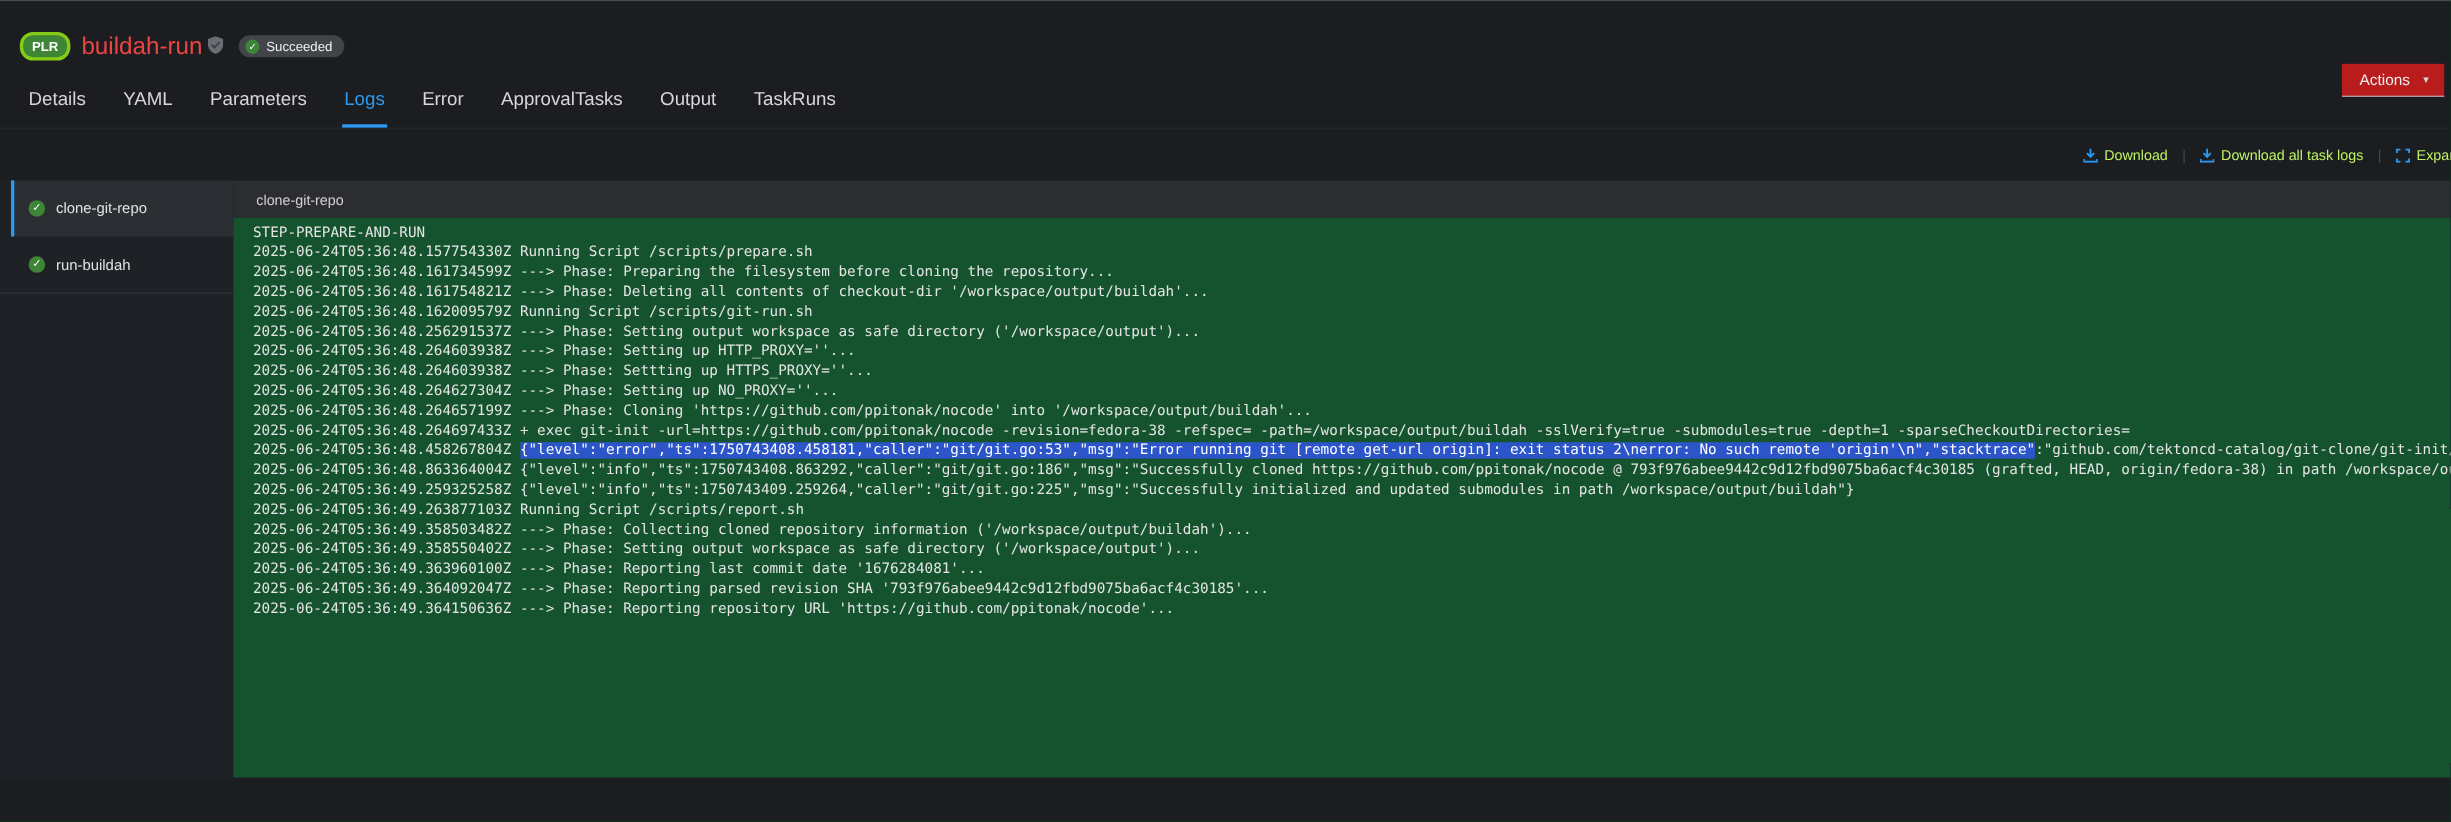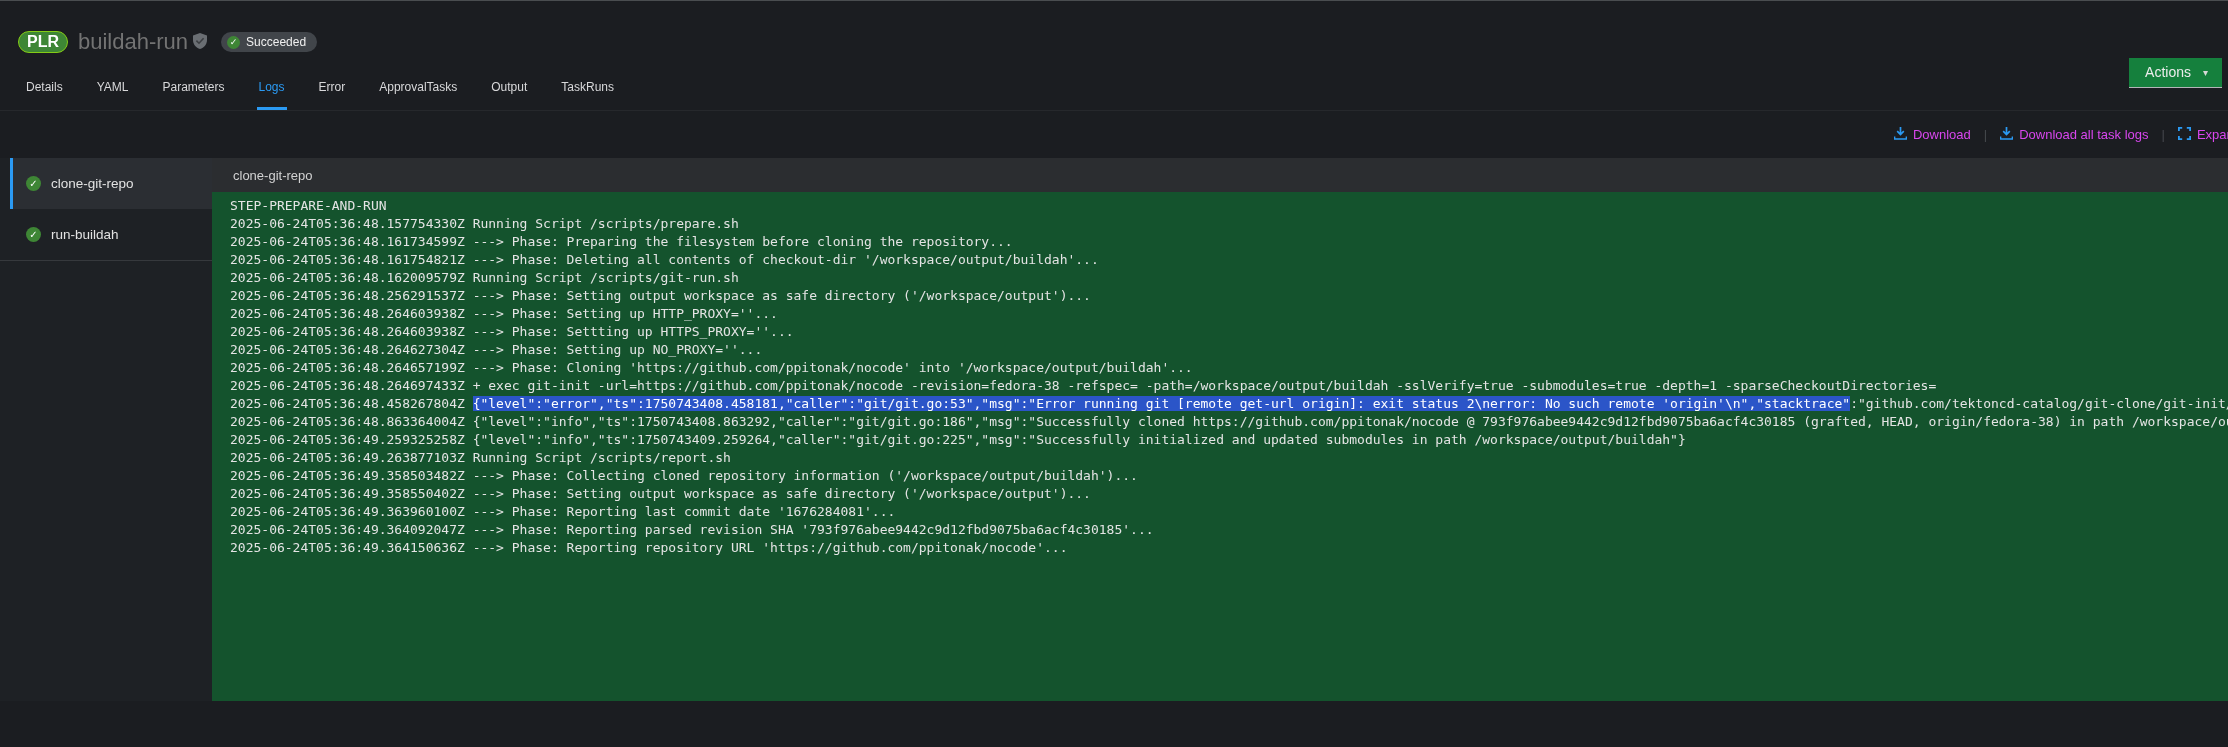--- a/index.html
+++ b/index.html
@@ -12,60 +12,60 @@
     position:relative;
   }
   
   .page-header { padding:13px 0 0 18px; position:relative; }
   .breadcrumb { display:flex; align-items:center; gap:9px; font-size:13px; }
   .crumb-link { color:#2b9af3; text-decoration:none; cursor:pointer; }
   .crumb-sep { color:#8a8d90; font-size:13px; }
   .crumb-current { color:#e8e8e8; }
   .title-row { display:flex; align-items:center; margin-top:15px; }
   .resource-badge {
-    background:#3e8635; border:1px solid #84cc16; color:#fff;
-    font-size:16px; font-weight:bold; padding:2px 8px; border-radius:12px;
+    background:#3e8635; border:3px solid #84cc16; color:#fff;
+    font-size:12px; font-weight:bold; padding:2px 8px; border-radius:12px;
     margin-right:10px; line-height:16px;
   }
-  .page-title { font-size:22px; font-weight:400; color:#737373; }
+  .page-title { font-size:22px; font-weight:400; color:#ef4444; }
   .shield { margin:2px 0 0 5px; }
   .status-badge {
     display:inline-flex; align-items:center; gap:6px;
     background:#41454a; border-radius:11px; padding:3px 11px 3px 6px;
     font-size:12px; color:#f0f0f0; margin-left:14px;
   }
   .check-circle {
     width:13px; height:13px; border-radius:50%; background:#3e8635;
     color:#fff; font-size:9px; line-height:13px; text-align:center; display:inline-block;
   }
   .actions-btn {
     position:absolute; top:57px; right:6px;
-    background:#15803d; border:none; border-bottom:1px solid #b4b6b8;
+    background:#b91c1c; border:none; border-bottom:1px solid #b4b6b8;
     color:#ececec; font-size:14px; font-family:inherit;
     padding:6px 14px 7px 16px; cursor:pointer; display:flex; align-items:center; gap:12px;
   }
   .caret { font-size:10px; color:#d8d8d8; }
   
   .tab-bar {
     display:flex; margin-top:17px; padding-left:24px; gap:30px;
     border-bottom:1px solid #26282c;
   }
   .tab {
-    font-size:12px; color:#d8d8da; padding:8px 2px 13px 2px; cursor:pointer;
+    font-size:17px; color:#d8d8da; padding:8px 2px 13px 2px; cursor:pointer;
     border-bottom:3px solid transparent;
   }
   .tab.active { color:#2b9af3; border-bottom-color:#2b9af3;text-align:center; }
   
   .log-toolbar {
     height:47px; display:flex; align-items:center; justify-content:flex-end;
     gap:13px; overflow:hidden; padding-right:0; margin-right:-13px;
   }
   .tb-link {
-    display:inline-flex; align-items:flex-start; gap:6px;
-    color:#d946ef; font-size:13px; cursor:pointer; text-decoration:none; white-space:nowrap;
+    display:inline-flex; align-items:flex-end; gap:6px;
+    color:#bef264; font-size:13px; cursor:pointer; text-decoration:none; white-space:nowrap;
   }
   .tb-sep { color:#45484c; font-size:13px; }
   .tb-link svg { display:block; }
   
   .main { display:flex; height:543px; }
   .tasklist { width:212px; background:#1e2125; flex:none; }
   .task-group { border-bottom:1px solid #36393d; }
   .task-item {
     margin-left:10px; display:flex; align-items:center; gap:10px;
     padding:18px 8px 18px 13px; font-size:13.5px; color:#e2e2e2; cursor:pointer;

